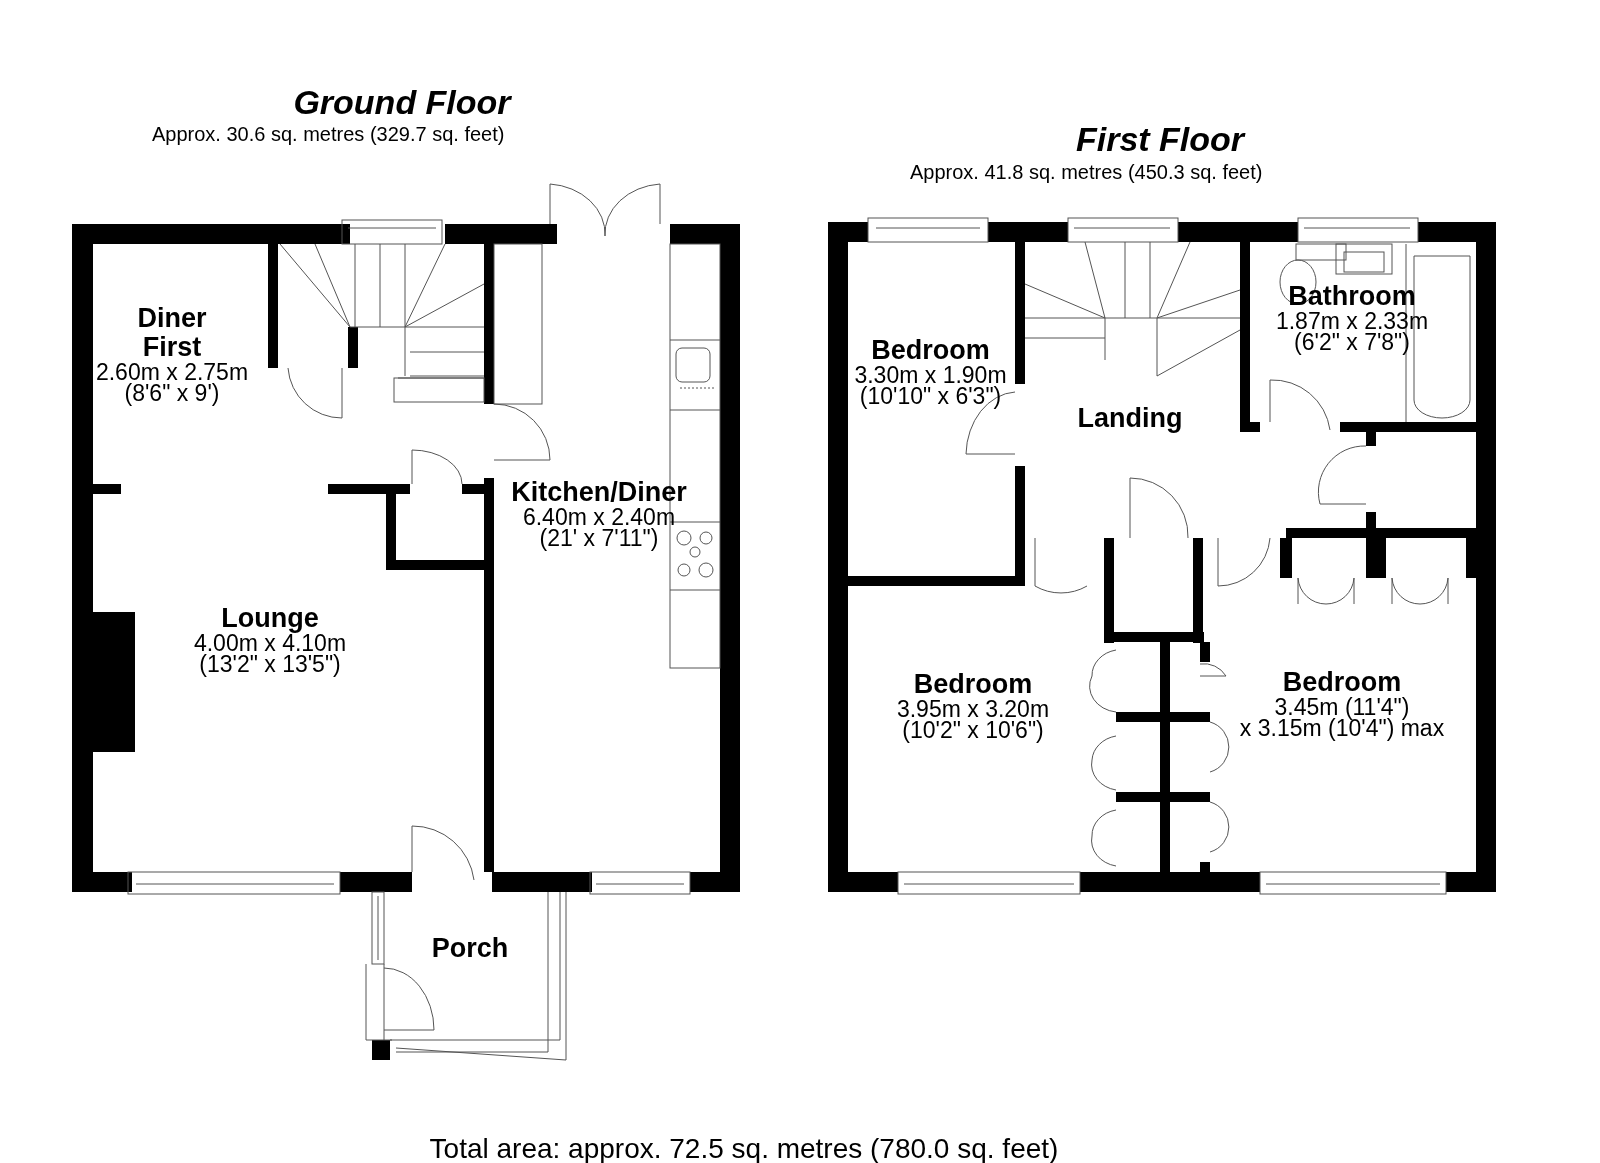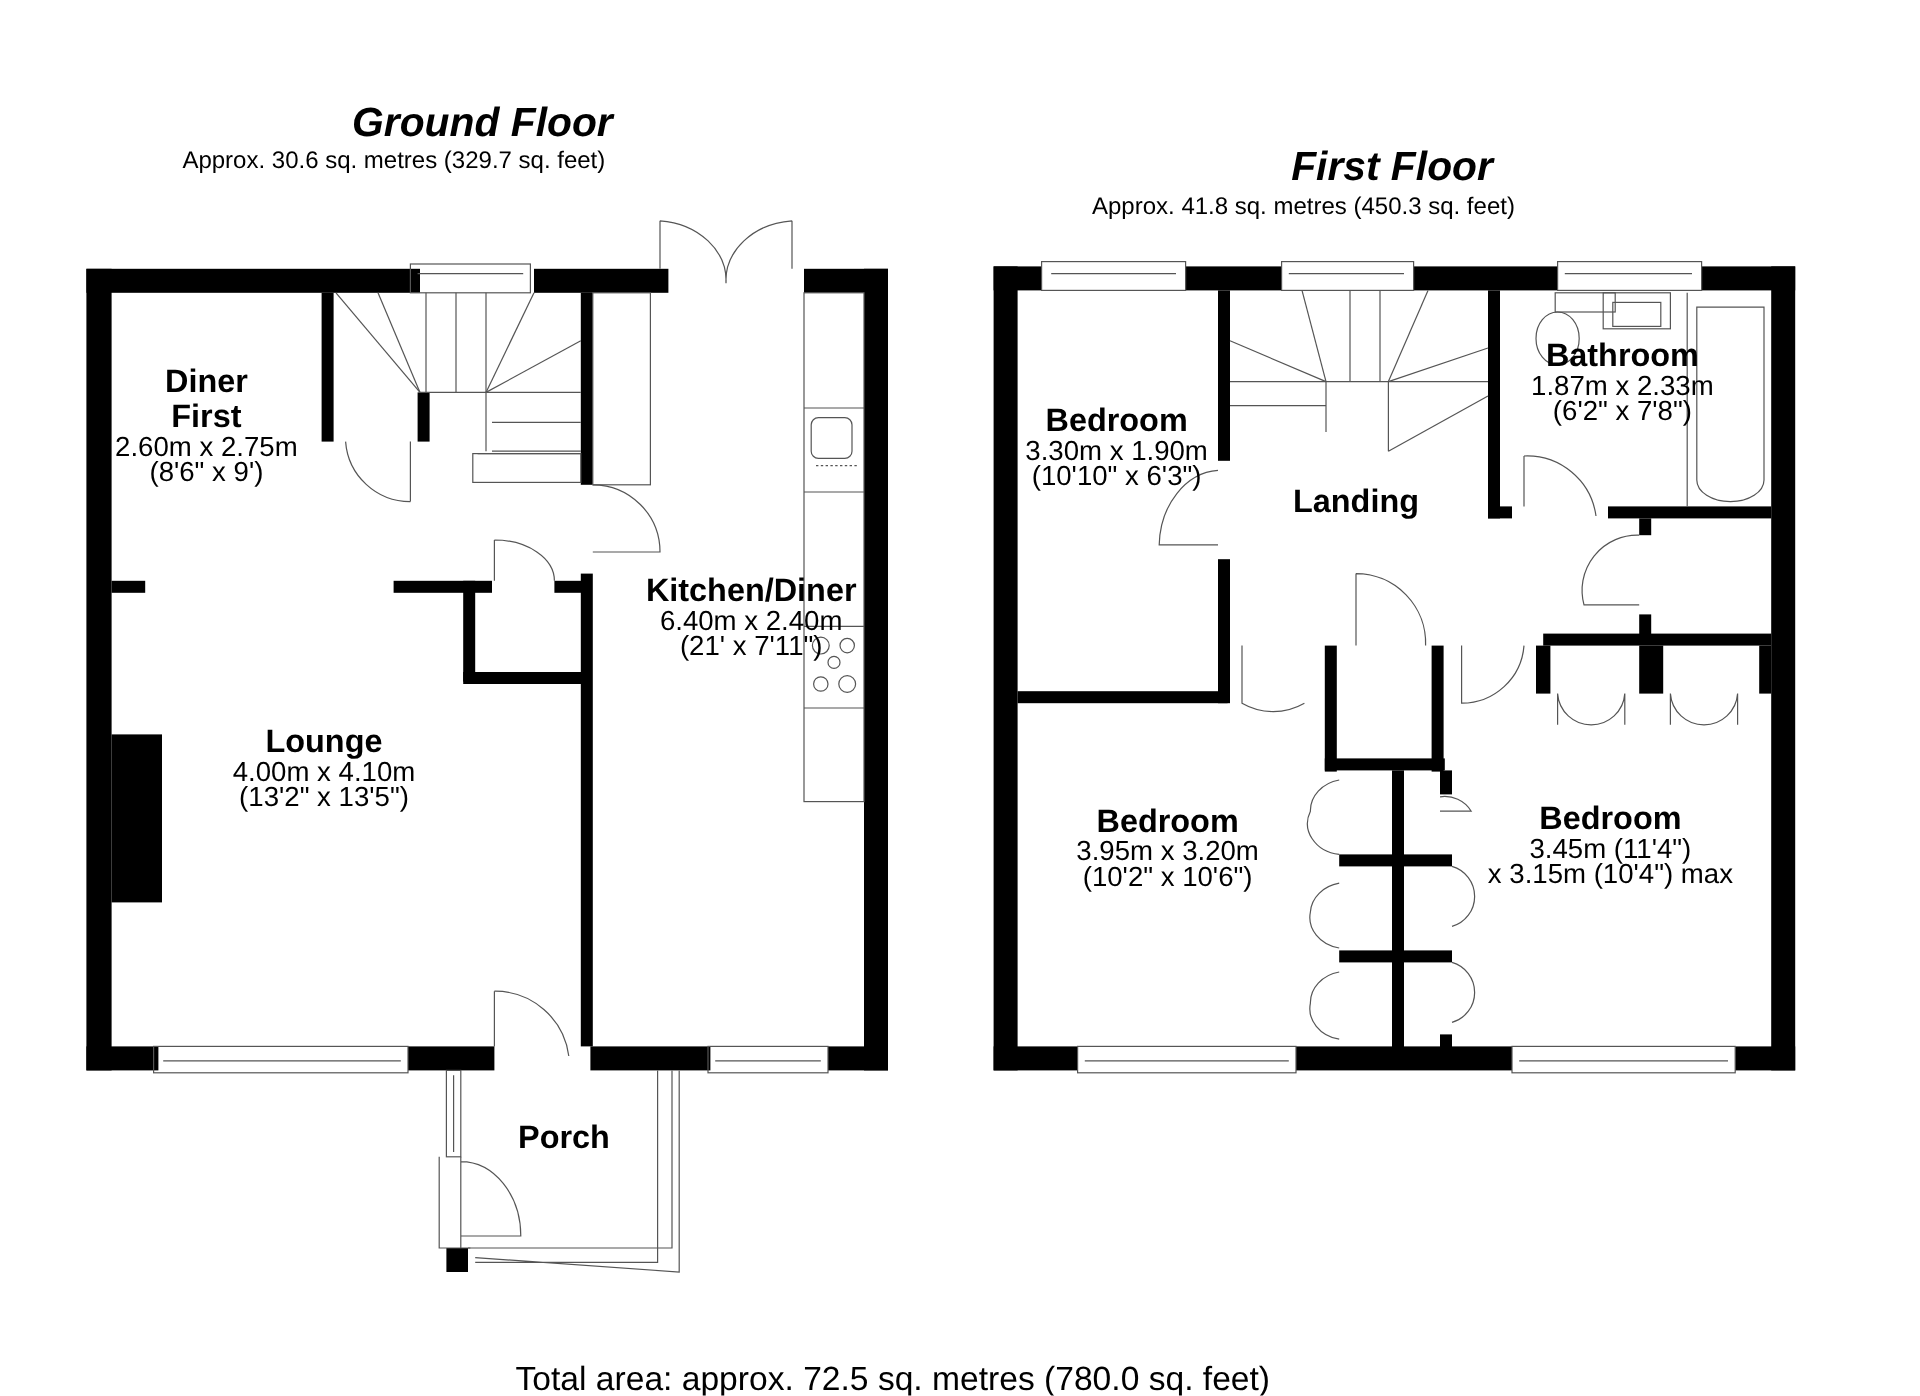--- a/index.html
+++ b/index.html
@@ -176,21 +176,21 @@
     <path d="M1200 664 A26 26 0 0 1 1226 676 L1200 676 M1210 722 A26 26 0 0 1 1210 772 M1210 802 A26 26 0 0 1 1210 852"></path>
   </g>
 </svg>
 
 <div class="room-label" style="left:92px;width:160px;top:304px;">
   <span class="room-name">Diner</span>
   <span class="room-name">First</span>
   <span class="room-dim">2.60m x 2.75m</span>
   <span class="room-dim">(8'6" x 9')</span>
 </div>
-<div class="room-label" style="left:478px;width:210px;top:478px;padding-left:43px;">
+<div class="room-label" style="left:494px;width:210px;top:478px;">
   <span class="room-name">Kitchen/Diner</span>
   <span class="room-dim">6.40m x 2.40m</span>
   <span class="room-dim">(21' x 7'11")</span>
 </div>
 <div class="room-label" style="left:170px;width:200px;top:604px;">
   <span class="room-name">Lounge</span>
   <span class="room-dim">4.00m x 4.10m</span>
   <span class="room-dim">(13'2" x 13'5")</span>
 </div>
 <div class="room-label" style="left:400px;width:140px;top:934px;">

